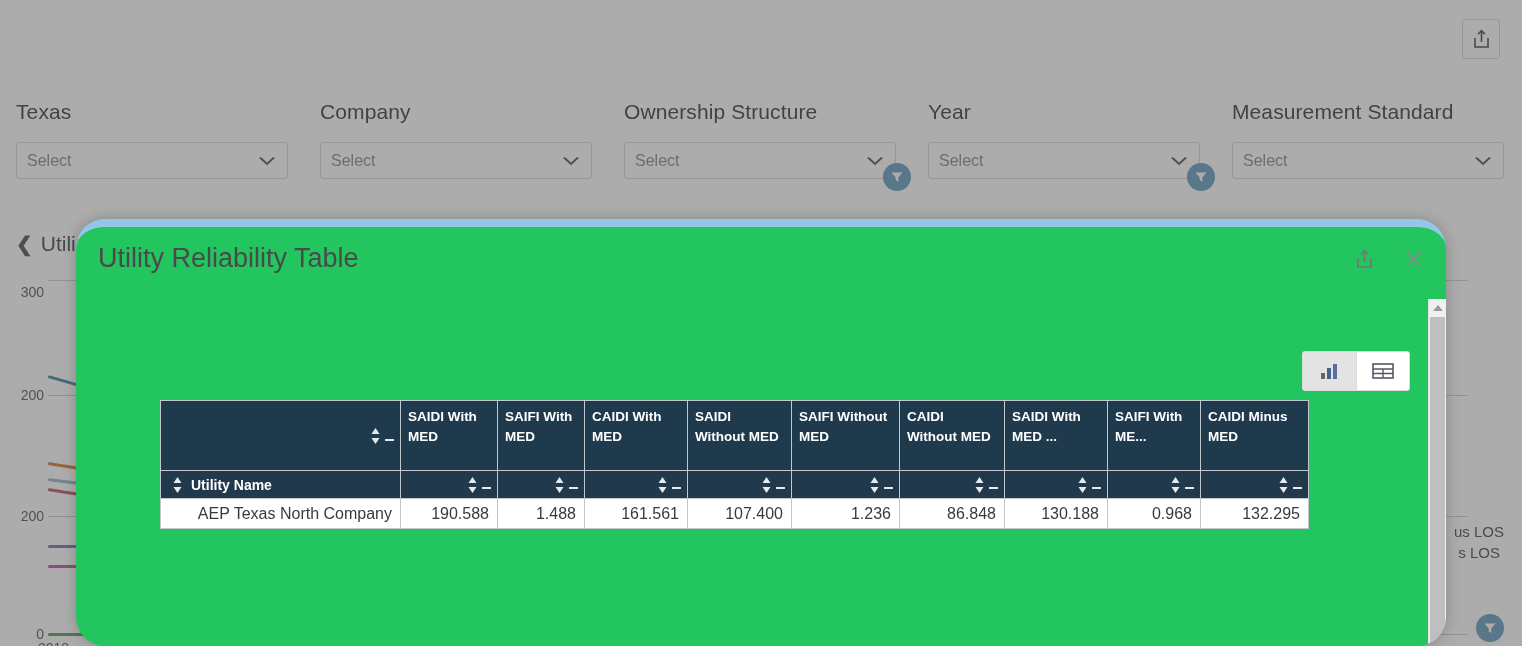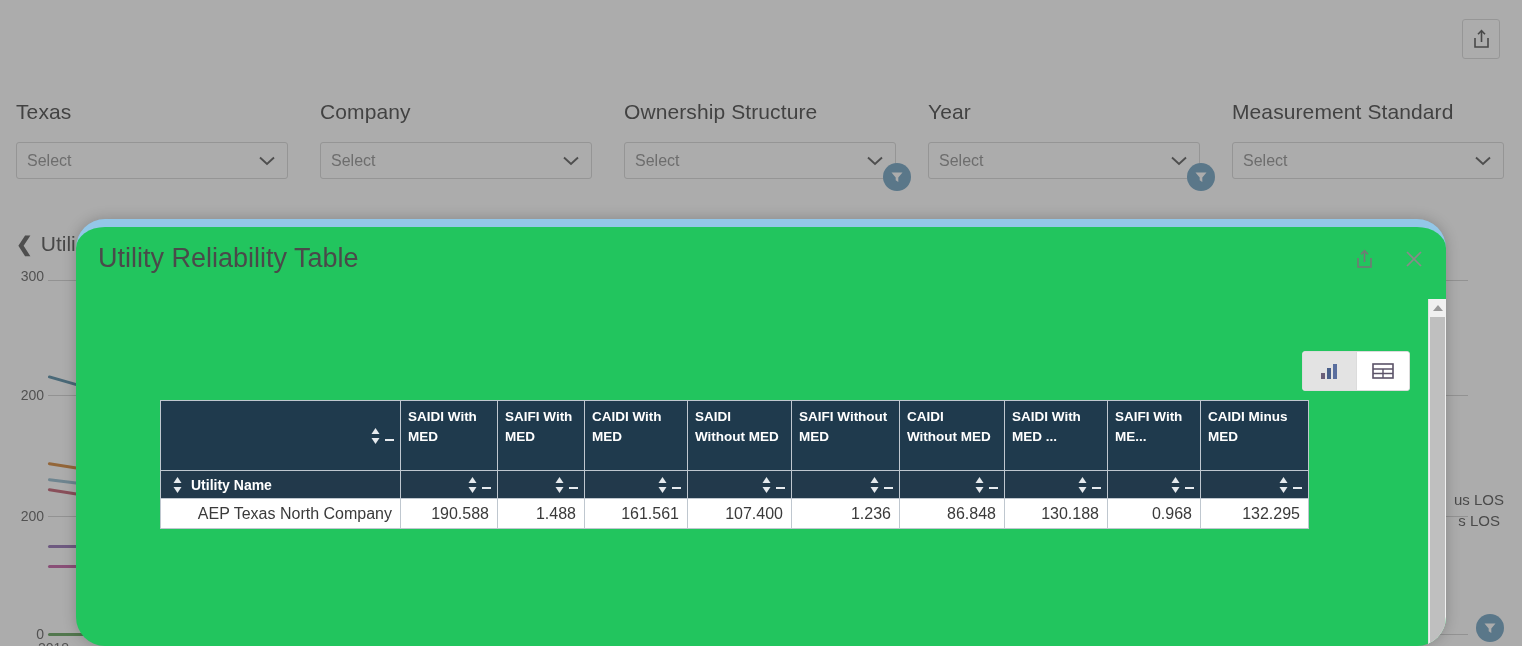--- a/index.html
+++ b/index.html
@@ -126,20 +126,21 @@
   .xtick {
     position: absolute;
     font-size: 14px;
     color: #5a5a5a;
   }
   .legend-txt {
     position: absolute;
     font-size: 15px;
     color: #4e4e4e;
     white-space: nowrap;
+    margin-top: 32px;
   }
   .funnel-bottom {
     position: absolute;
     right: 18px; bottom: 4px;
     width: 28px; height: 28px;
     border-radius: 50%;
     background: #6a9fc0;
     display: flex; align-items: center; justify-content: center;
   }
 
@@ -350,21 +351,21 @@
       </div>
     </div>
   </div>
 
   <div class="crumb">
     <span class="chev-left">❮</span>
     <span>Utili</span>
   </div>
 
   <div class="bgchart">
-    <div class="yaxis-lbl" style="left:6px; top:6px">300</div>
+    <div class="yaxis-lbl" style="left:6px; top:22px">300</div>
     <div class="yaxis-lbl" style="left:6px; top:125px">200</div>
     <div class="yaxis-lbl" style="left:6px; top:246px">200</div>
     <div class="yaxis-lbl" style="left:6px; top:364px">0</div>
 
     <div class="gridline" style="top:18px"></div>
     <div class="gridline" style="top:133px"></div>
     <div class="gridline" style="top:254px"></div>
     <div class="gridline" style="top:372px"></div>
 
     <div class="sline" style="left:48px; top:113px; width:120px; background:#4e86a0; transform:rotate(16deg)"></div>

